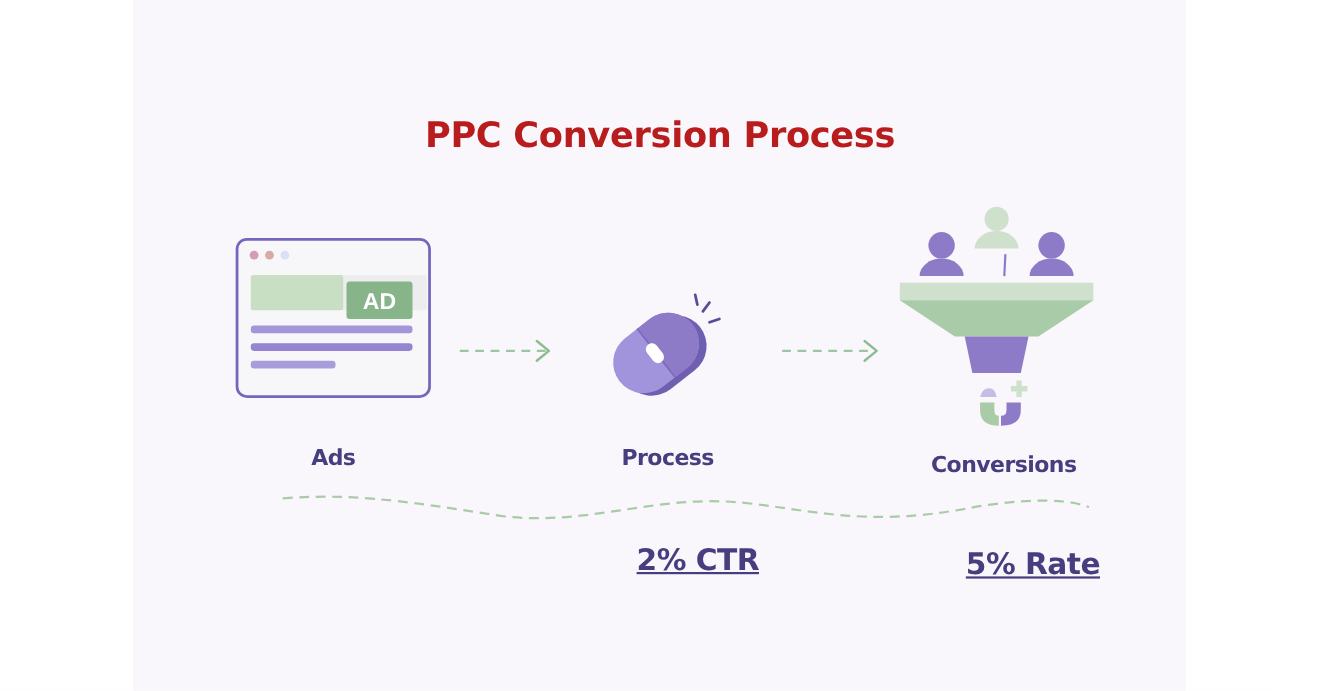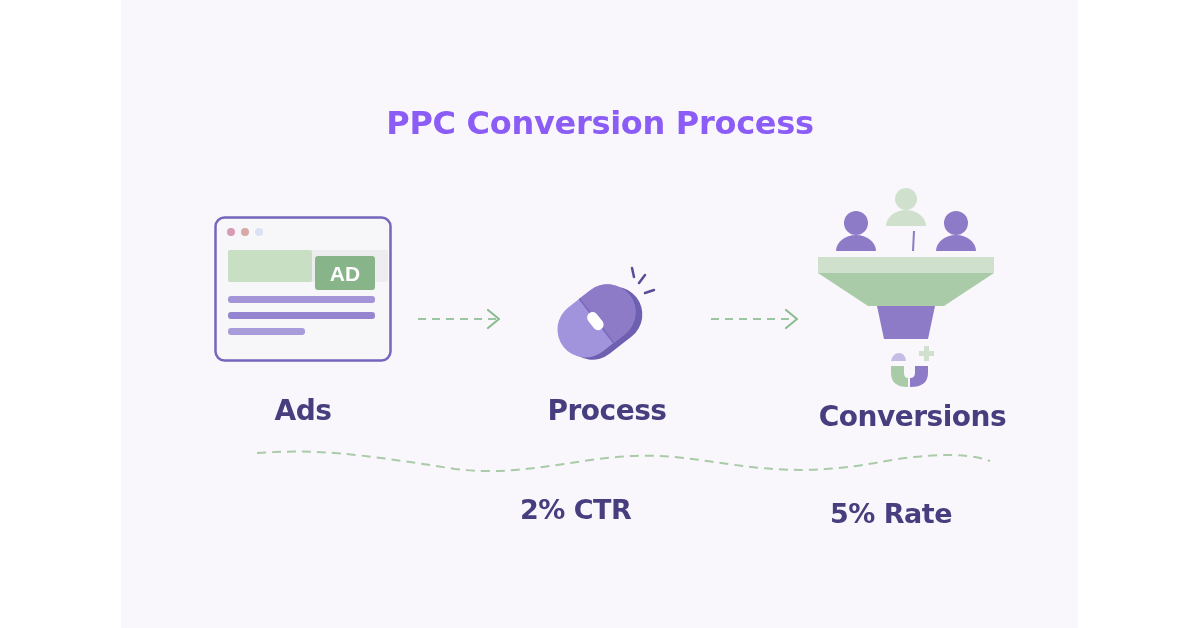--- a/index.html
+++ b/index.html
@@ -1,20 +1,20 @@
 <!DOCTYPE html>
 <html><head>
 <meta charset="utf-8">
 <style>
   html, body { margin:0; padding:0; }
   body { width:1200px; height:628px; background:#ffffff; position:relative; overflow:hidden; font-family:"DejaVu Sans", "Liberation Sans", sans-serif; }
   .panel { position:absolute; left:121px; top:0; width:957px; height:628px; background:#f9f7fb; }
-  .title { position:absolute; left:0; top:104px; width:1200px; text-align:center; font-size:32px; font-weight:bold; color:#8b5cf6; letter-spacing:-0.3px; }
-  .label { position:absolute; font-size:28px; font-weight:bold; color:#463e7e; text-align:center; letter-spacing:-0.5px; }
-  .metric { position:absolute; font-size:27px; font-weight:bold; color:#463e7e; text-align:left; letter-spacing:-0.5px; }
+  .title { position:absolute; left:0; top:104px; width:1200px; text-align:center; font-size:32px; font-weight:bold; color:#b91c1c; letter-spacing:-0.3px; }
+  .label { position:absolute; font-size:20px; font-weight:bold; color:#463e7e; text-align:center; letter-spacing:-0.5px;margin-top:10px; }
+  .metric { position:absolute; font-size:27px; font-weight:bold; color:#463e7e; text-align:right; letter-spacing:-0.5px;text-decoration:underline; }
   svg { position:absolute; overflow:visible; }
 </style>
 </head>
 <body>
 
 <div class="panel"></div>
 
 <div class="title">PPC Conversion Process</div>
 
 <svg style="left:214px;top:216px;" width="178" height="146" viewBox="0 0 178 146">

